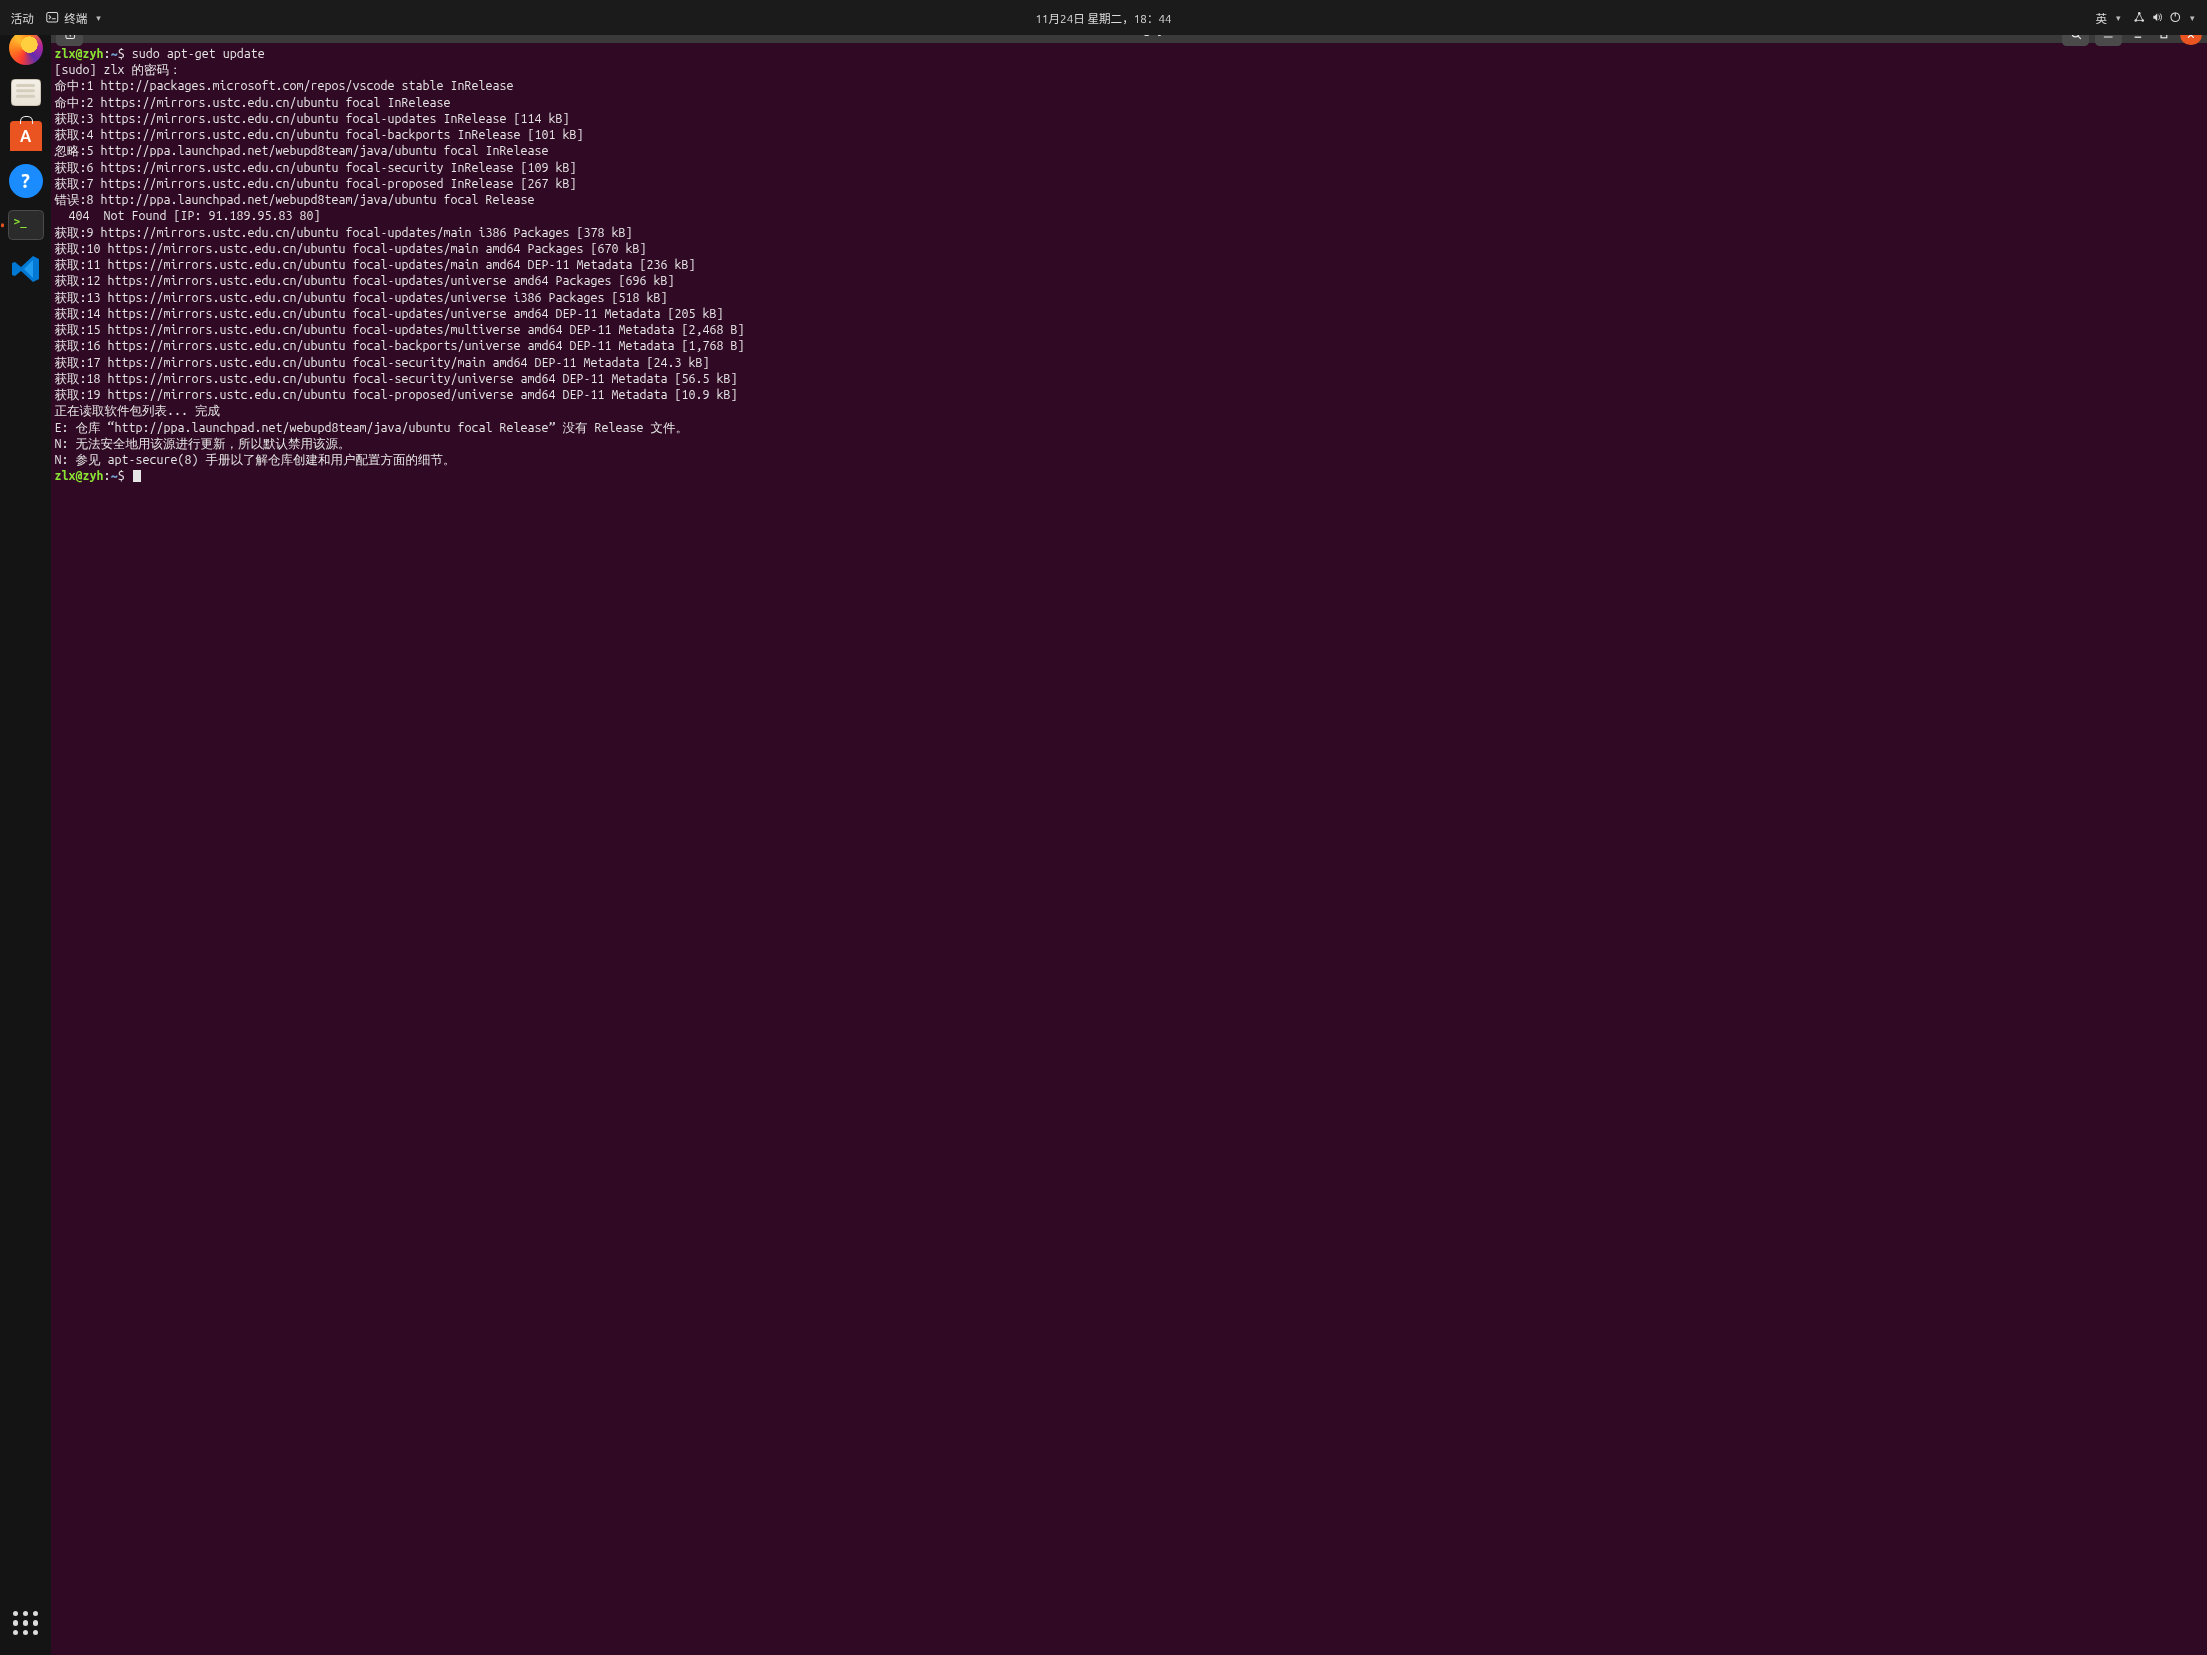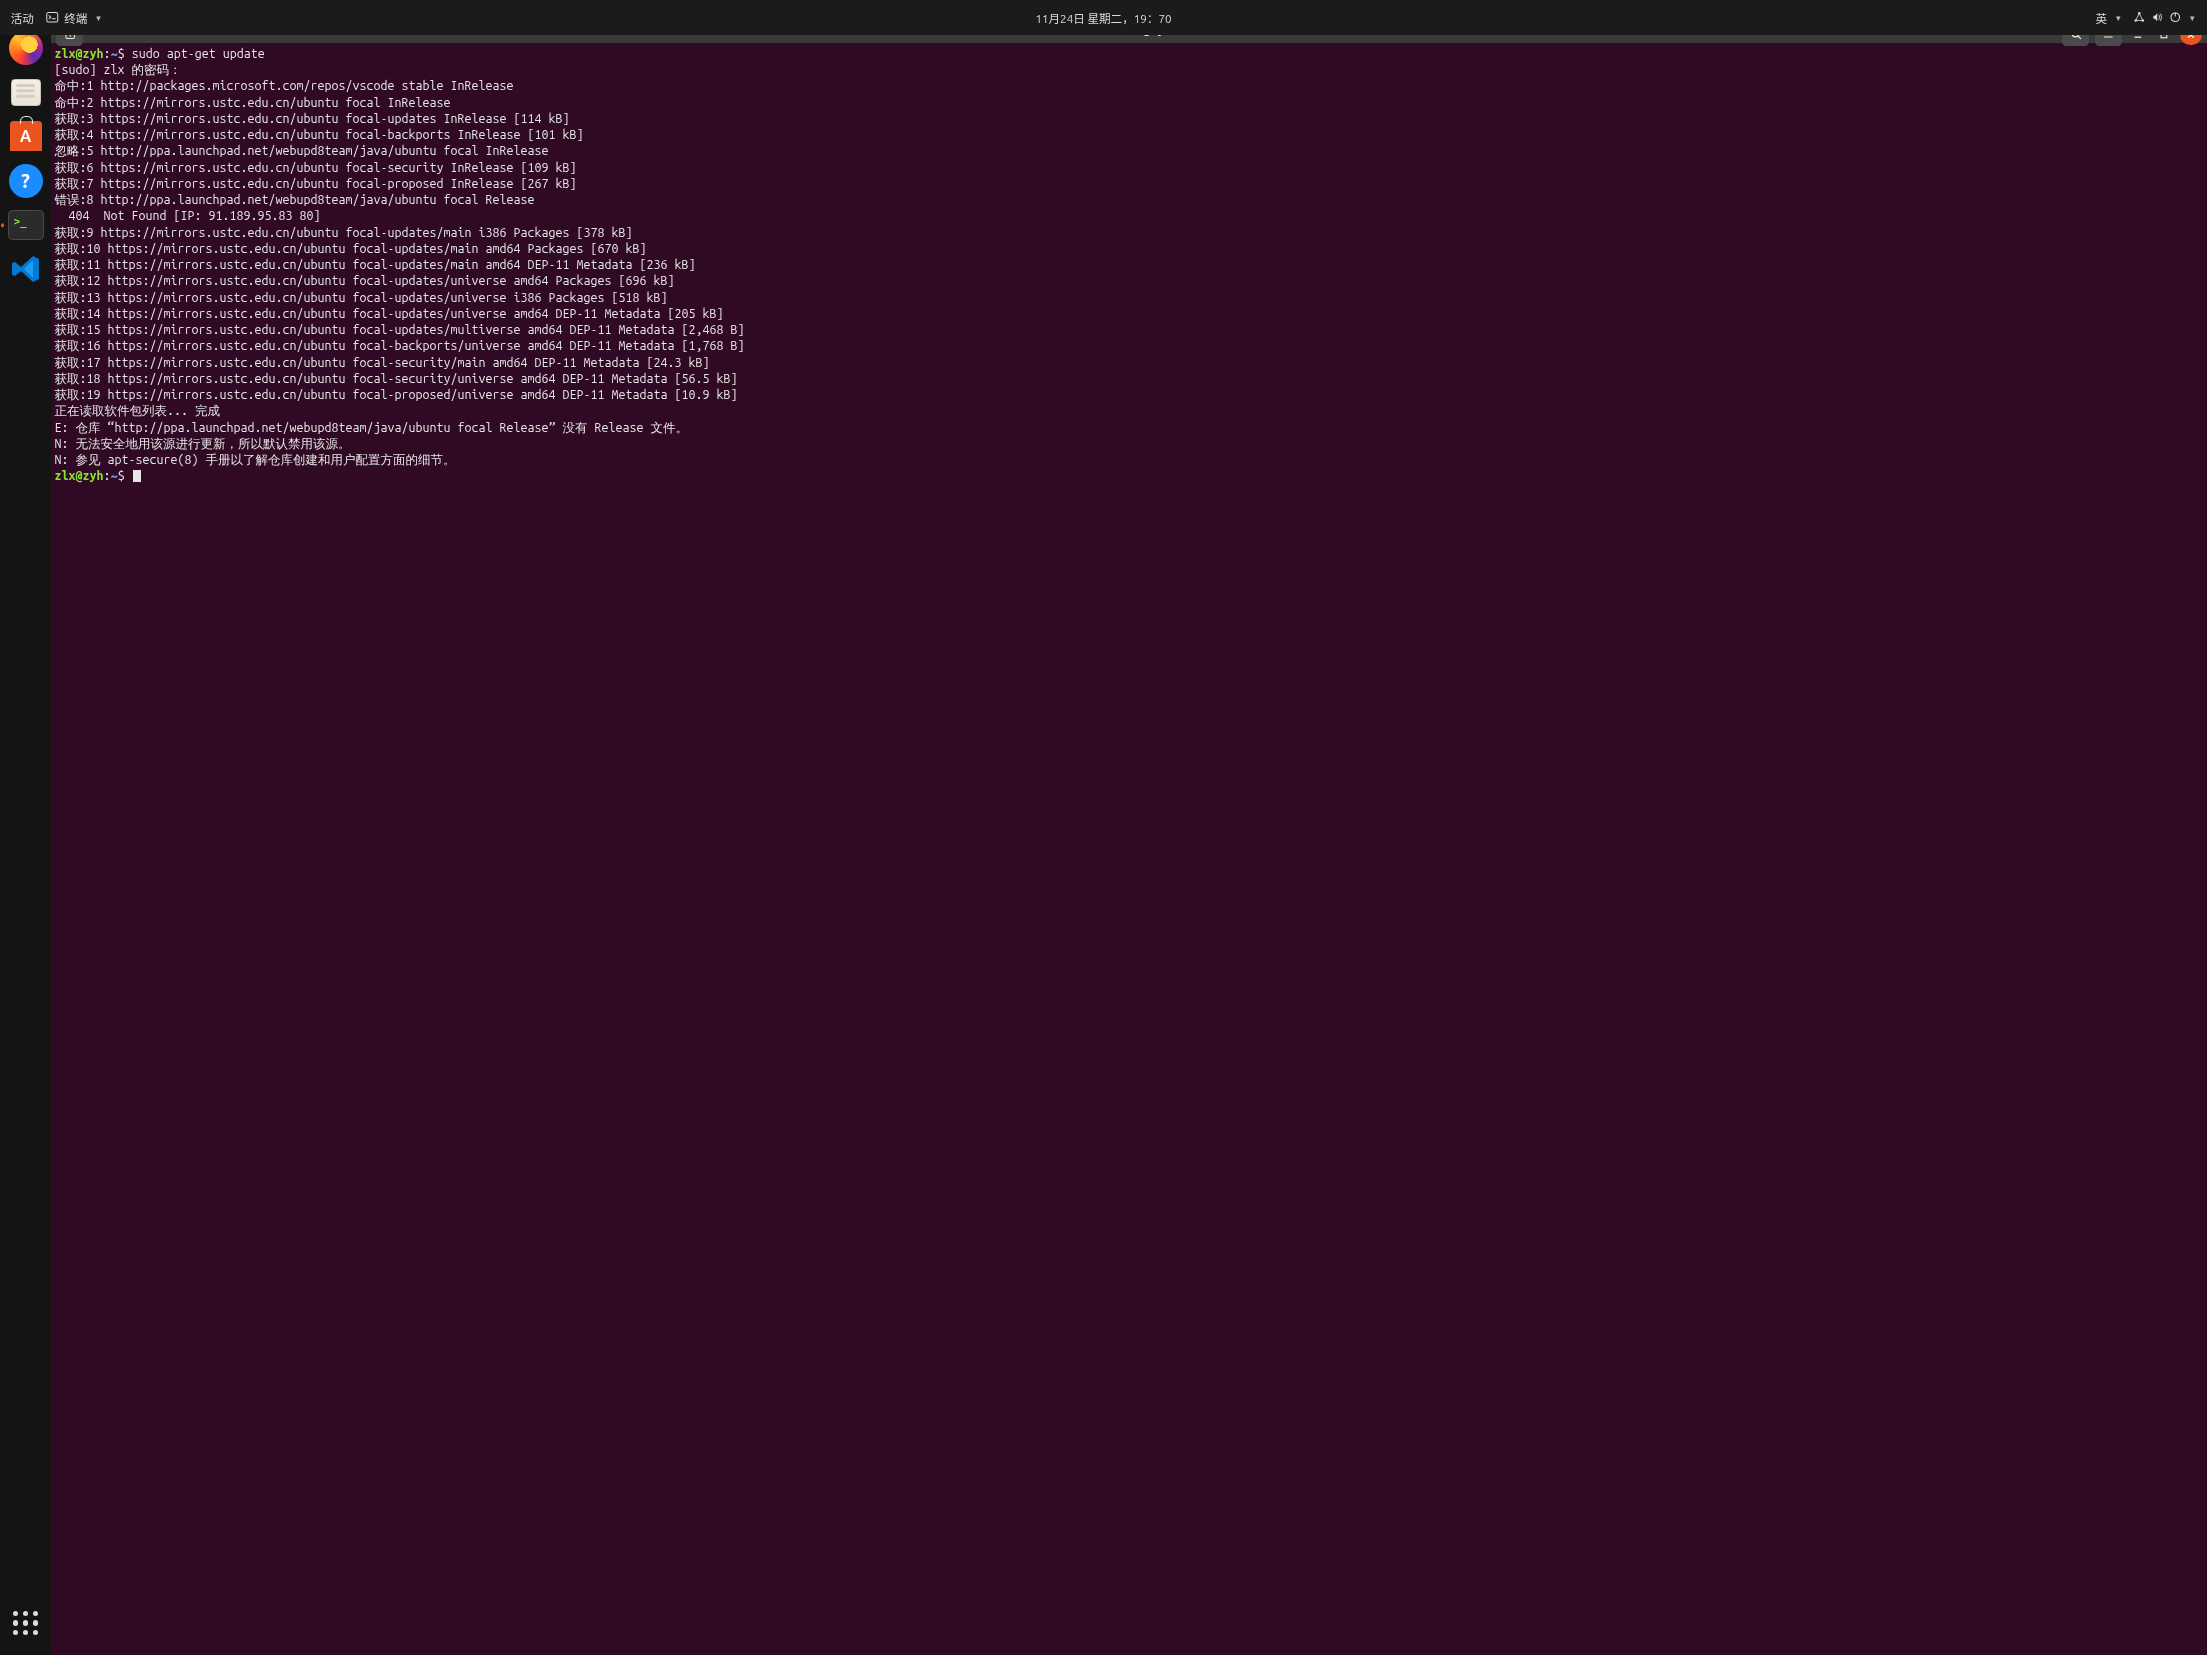--- a/index.html
+++ b/index.html
@@ -151,21 +151,21 @@
     </div>
     <div class="group caret">
       <svg viewBox="0 0 16 16">
           <rect x="1" y="2" width="14" height="12" rx="2" fill="none" stroke="#dcdcdc" stroke-width="1.3"></rect>
           <path d="M4 6l2 2-2 2M8 10h4" stroke="#dcdcdc" stroke-width="1.3" fill="none" stroke-linecap="round"></path>
         </svg>
       <span>终端</span>
     </div>
   </div>
   <div class="center">
-    <span>11月24日 星期二，19：70</span>
+    <span>11月24日 星期二，18：44</span>
   </div>
   <div class="right">
     <div class="group caret">
       <span>英</span>
     </div>
     <div class="group caret">
       <svg viewBox="0 0 16 16">
           <circle cx="8" cy="3" r="1.6"></circle>
           <circle cx="3.5" cy="12" r="1.6"></circle>
           <circle cx="12.5" cy="12" r="1.6"></circle>

